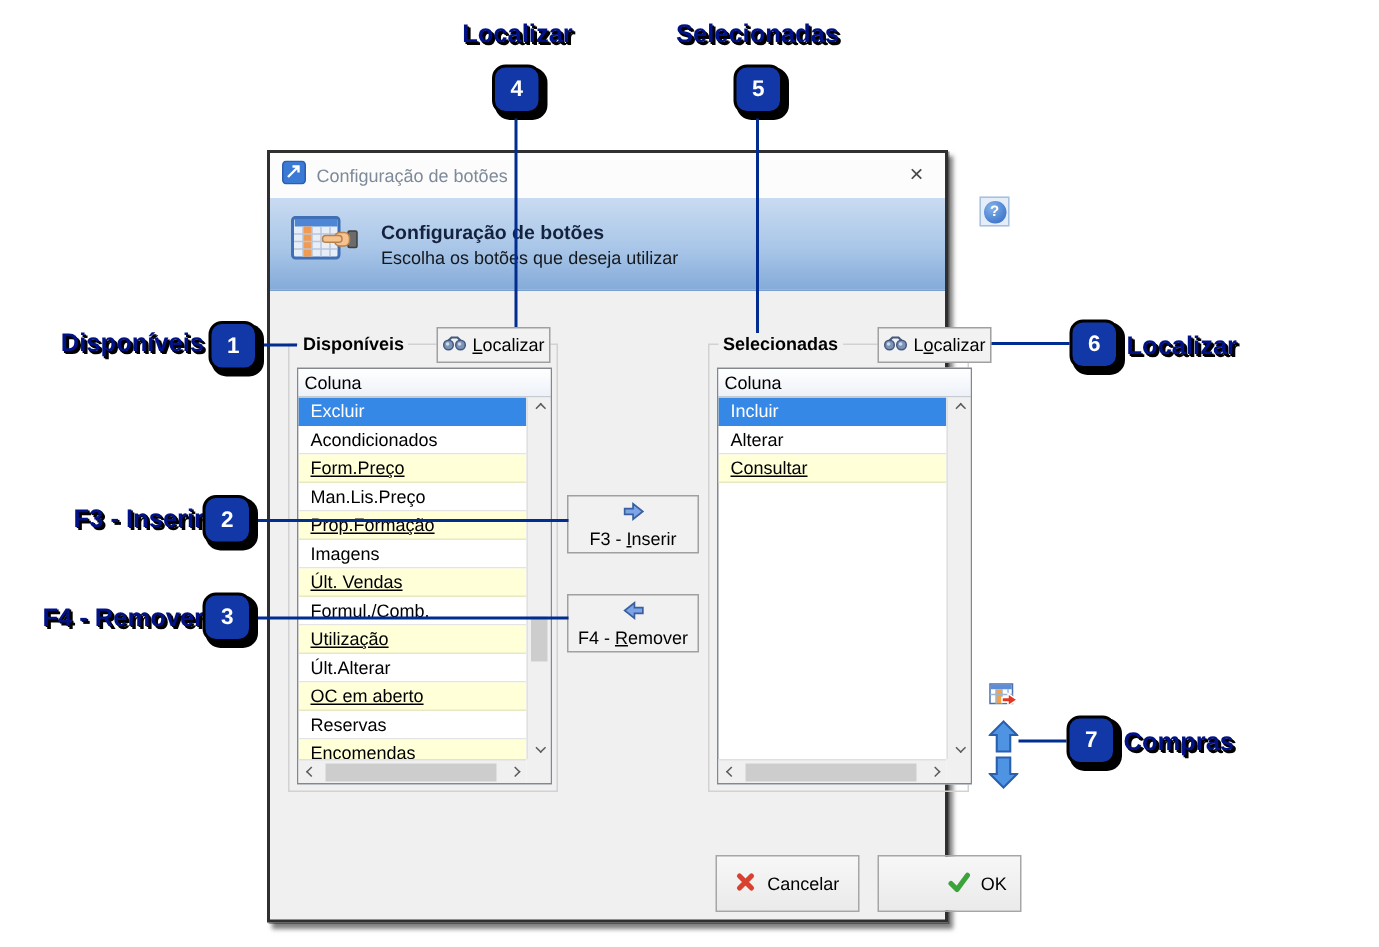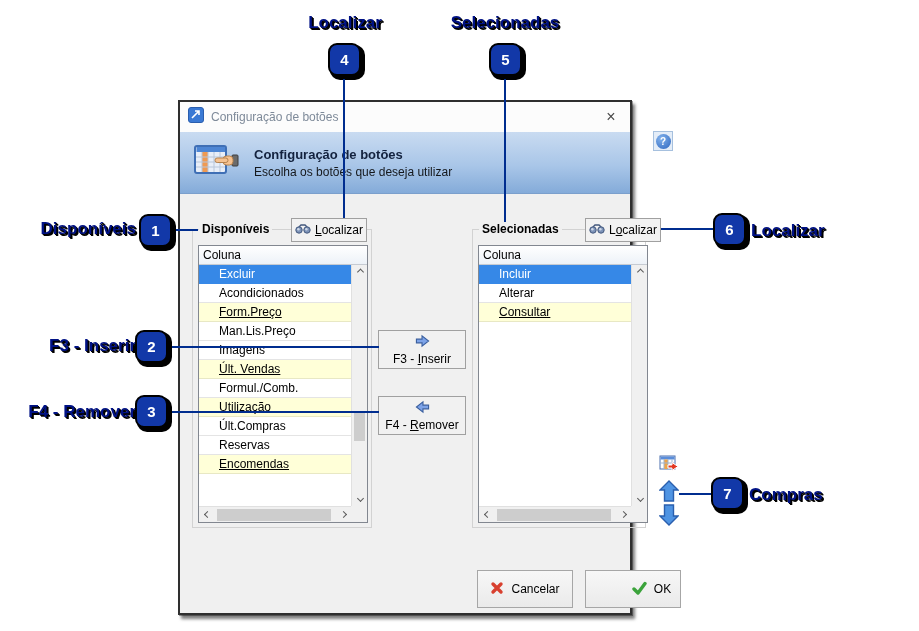--- a/index.html
+++ b/index.html
@@ -66,21 +66,21 @@
 
   
   .list { position:absolute; left:5px; top:15px; width:170px; height:278px;
     background:#fff; border:1px solid #828790; }
   .list-header {
     height:19px; background:linear-gradient(180deg,#ffffff,#edf2f8);
     border-bottom:1px solid #c6cbd2; font-size:12px; padding:2px 4px; color:#000;
   }
   .rows { position:absolute; left:0; top:19px; right:16px; bottom:16px; overflow:hidden; }
   .row {
-    height:19px; font-size:12px; padding:2px 20px; border-bottom:1px solid #e4e4e4;
+    height:19px; font-size:12px; padding:2px 8px; border-bottom:1px solid #e4e4e4;
     white-space:nowrap; overflow:hidden; background:#fff; color:#000;
   }
   .row.stripe { background:#ffffd8; border-bottom-color:#e8e8c4;text-decoration:underline; }
   .row.selected { background:#3688e7; color:#fff; border-bottom-color:#3688e7; }
 
   .vscroll { position:absolute; top:19px; right:0; bottom:16px; width:16px;
     background:#f0f0f0; border-left:1px solid #e0e0e0; }
   .hscroll { position:absolute; left:0; bottom:0; right:16px; height:16px;
     background:#f0f0f0; border-top:1px solid #e0e0e0; display:flex; align-items:center; }
   .corner { position:absolute; right:0; bottom:0; width:16px; height:16px; background:#f0f0f0; }
@@ -194,25 +194,27 @@
       <span><span></span><span class="mn">L</span><span>ocalizar</span></span>
     </div>
 
     <div class="list">
       <div class="list-header">Coluna</div>
       <div class="rows">
         <div class="row selected">Excluir</div>
         <div class="row">Acondicionados</div>
         <div class="row stripe">Form.Preço</div>
         <div class="row">Man.Lis.Preço</div>
+        <div class="row stripe">Prop.Formação</div>
         <div class="row">Imagens</div>
         <div class="row stripe">Últ. Vendas</div>
         <div class="row">Formul./Comb.</div>
         <div class="row stripe">Utilização</div>
-        <div class="row">Últ.Compras</div>
+        <div class="row">Últ.Alterar</div>
+        <div class="row stripe">OC em aberto</div>
         <div class="row">Reservas</div>
         <div class="row stripe">Encomendas</div>
       </div>
       <div class="vscroll">
         <span class="sarrow top">
             <span class="chev up"></span>
           </span>
         <span class="vthumb"></span>
         <span class="sarrow bottom">
             <span class="chev down"></span>

